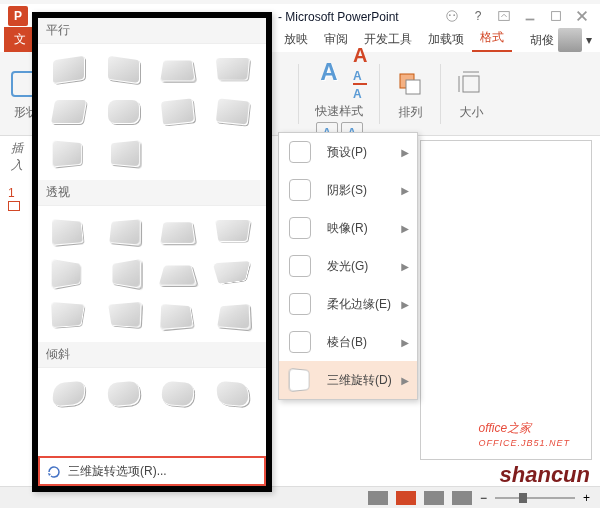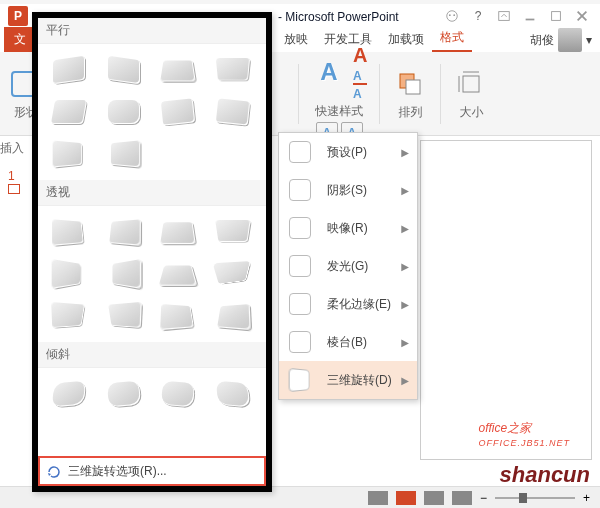--- a/index.html
+++ b/index.html
@@ -16,21 +16,21 @@
 .ribbon-tabs .user{margin-left:auto;display:flex;align-items:center;gap:4px;padding-right:8px;color:#444;}
 .ribbon-tabs .avatar{width:24px;height:24px;background:linear-gradient(#ccc,#999);border-radius:2px;}
 .ribbon{height:84px;background:#f5f5f5;border-bottom:1px solid #ddd;display:flex;align-items:center;padding:4px 8px;gap:12px;}
 .ribbon .group{display:flex;flex-direction:column;align-items:center;gap:2px;color:#666;}
 .ribbon .bigbtn{width:36px;height:36px;display:flex;align-items:center;justify-content:center;}
 .ribbon .a-fill{color:#d24726;font-size:20px;font-weight:bold;}
 .ribbon .small-row{display:flex;gap:3px;}
 .ribbon .small-a{width:22px;height:22px;border:1px solid #aaa;display:flex;align-items:center;justify-content:center;color:#5b9bd5;font-weight:bold;border-radius:2px;}
 .ribbon .sep{width:1px;height:60px;background:#ddd;}
 .left-strip{position:absolute;left:0;top:136px;width:36px;color:#666;}
-.left-strip .lbl{padding:4px 0;}
+.left-strip .lbl{padding:4px 11px;font-style:italic;}
 .left-strip .thumb{margin:6px;padding:2px;color:#d24726;}
 .slide-area{position:absolute;left:420px;top:140px;right:8px;height:320px;background:#fff;border:1px solid #ccc;}
 
 .gallery{position:absolute;left:32px;top:12px;width:240px;background:#fff;border:6px solid #000000;box-shadow:2px 2px 6px rgba(0,0,0,.2);z-index:10;}
 .gallery .sect{padding:4px 8px;background:#f5f5f5;color:#666;border-bottom:1px solid #eee;}
 .gallery .grid{display:grid;grid-template-columns:repeat(4,1fr);gap:6px;padding:8px;}
 .gallery .swatch{width:46px;height:36px;display:flex;align-items:center;justify-content:center;}
 .gallery .cube{width:32px;height:24px;background:linear-gradient(145deg,#f0f0f0,#c8c8c8);border-radius:4px;box-shadow:1px 1px 0 #aaa, -1px -1px 0 #fff inset;}
 .gallery .footer{border-top:1px solid #ddd;padding:6px 8px;display:flex;align-items:center;gap:6px;color:#444;}
 .gallery .footer.hl{outline:2px solid #e74c3c;outline-offset:-2px;margin-top:36px;}
@@ -88,20 +88,21 @@
         <line x1="3" y1="3" x2="13" y2="13" stroke="#999" stroke-width="2"></line>
         <line x1="13" y1="3" x2="3" y2="13" stroke="#999" stroke-width="2"></line>
       </svg>
     </div>
 </div>
 
 <div class="ribbon-tabs">
   <div class="file">文</div>
   <div style="flex:0 0 240px"></div>
   <div class="tab">放映</div>
+  <div class="tab">审阅</div>
   <div class="tab">开发工具</div>
   <div class="tab">加载项</div>
   <div class="tab active">格式</div>
   <div class="user">
     <span>胡俊</span>
     <div class="avatar"></div>
     <span>▾</span>
   </div>
 </div>
 

